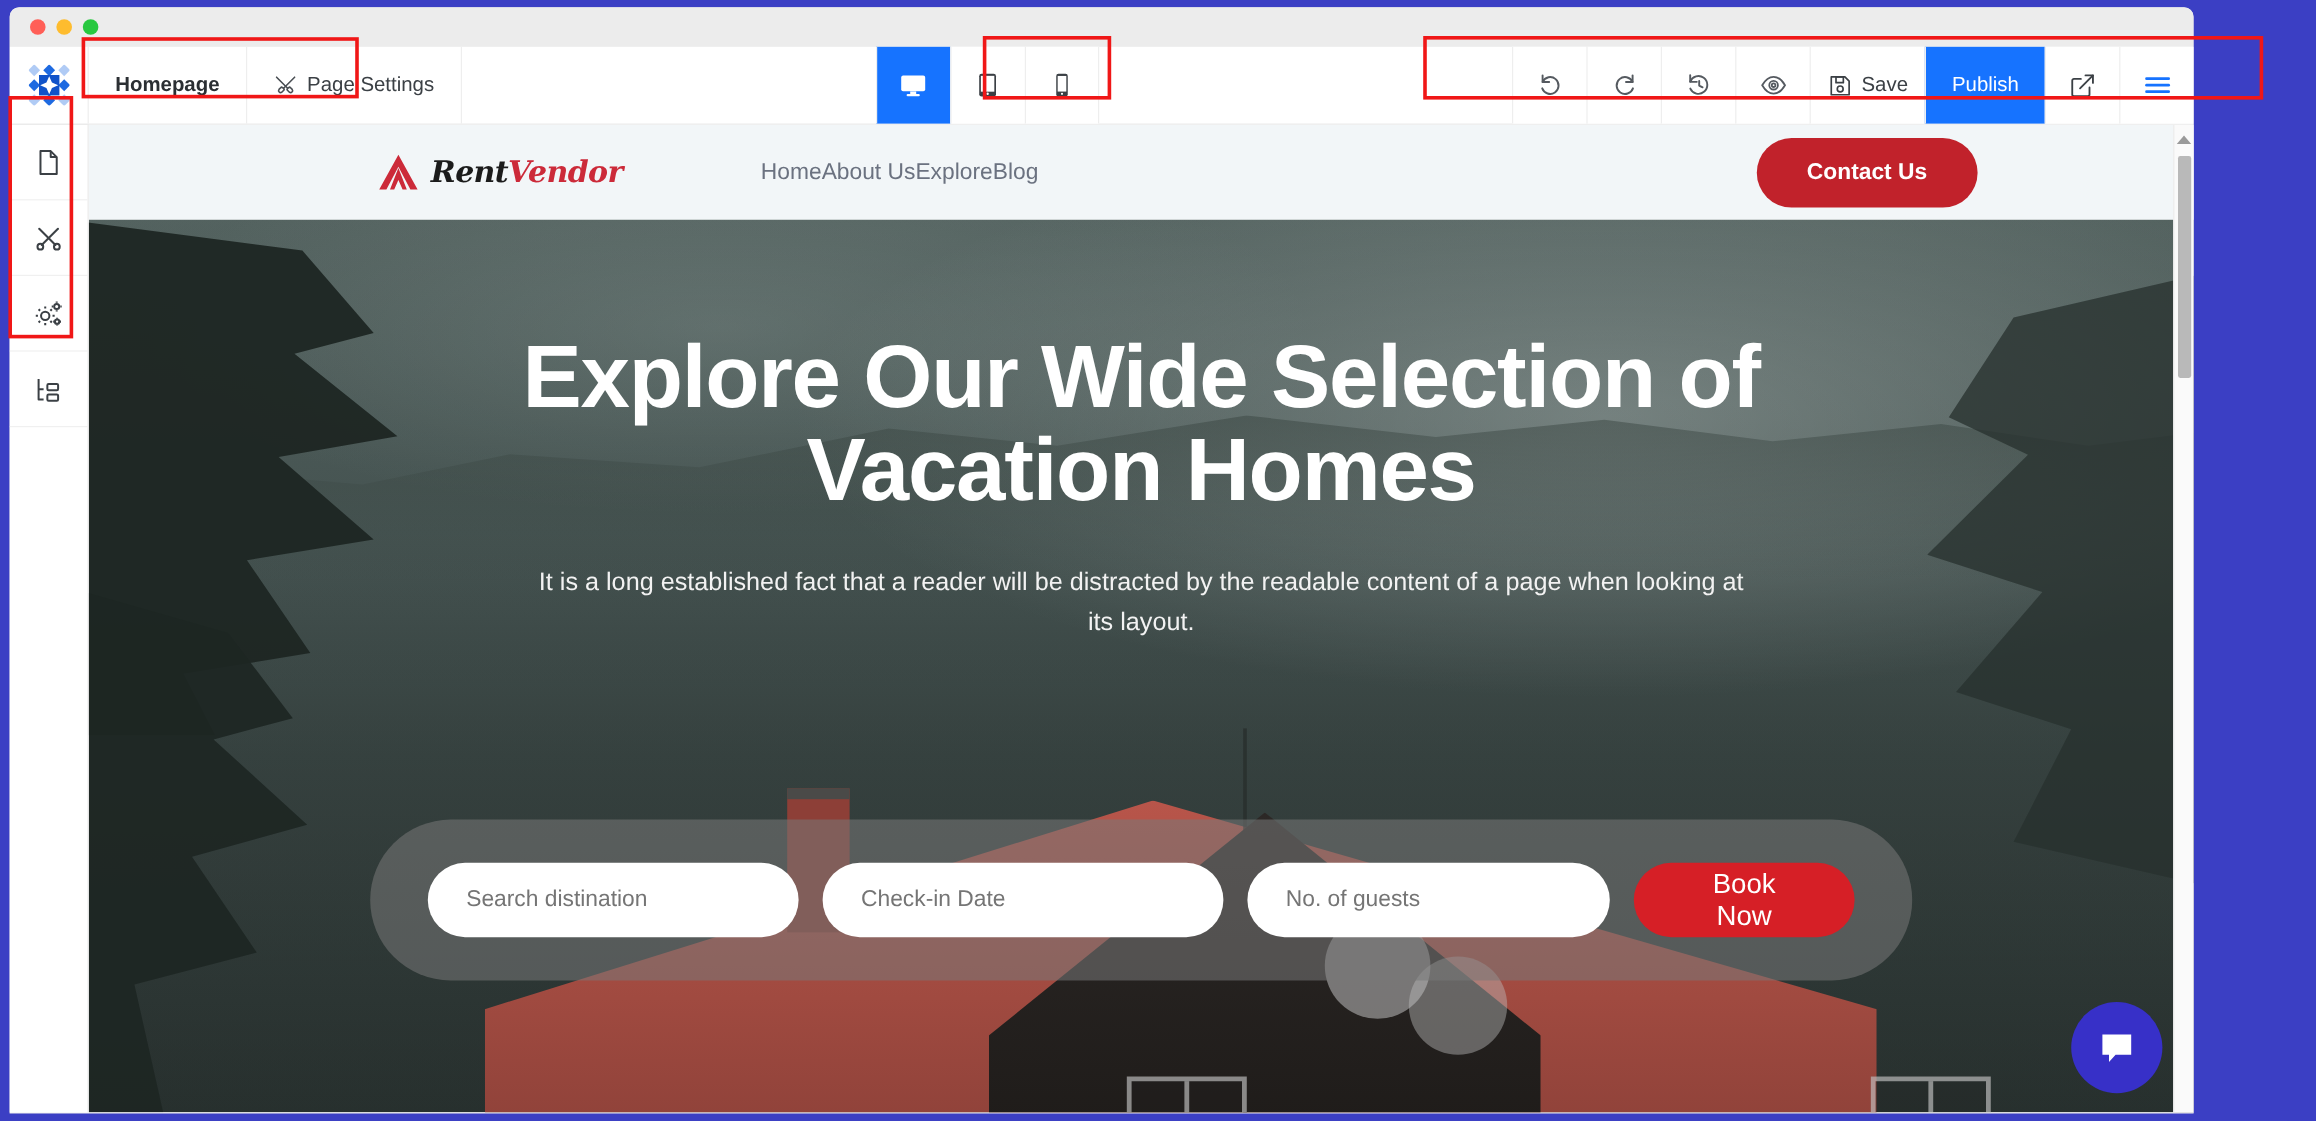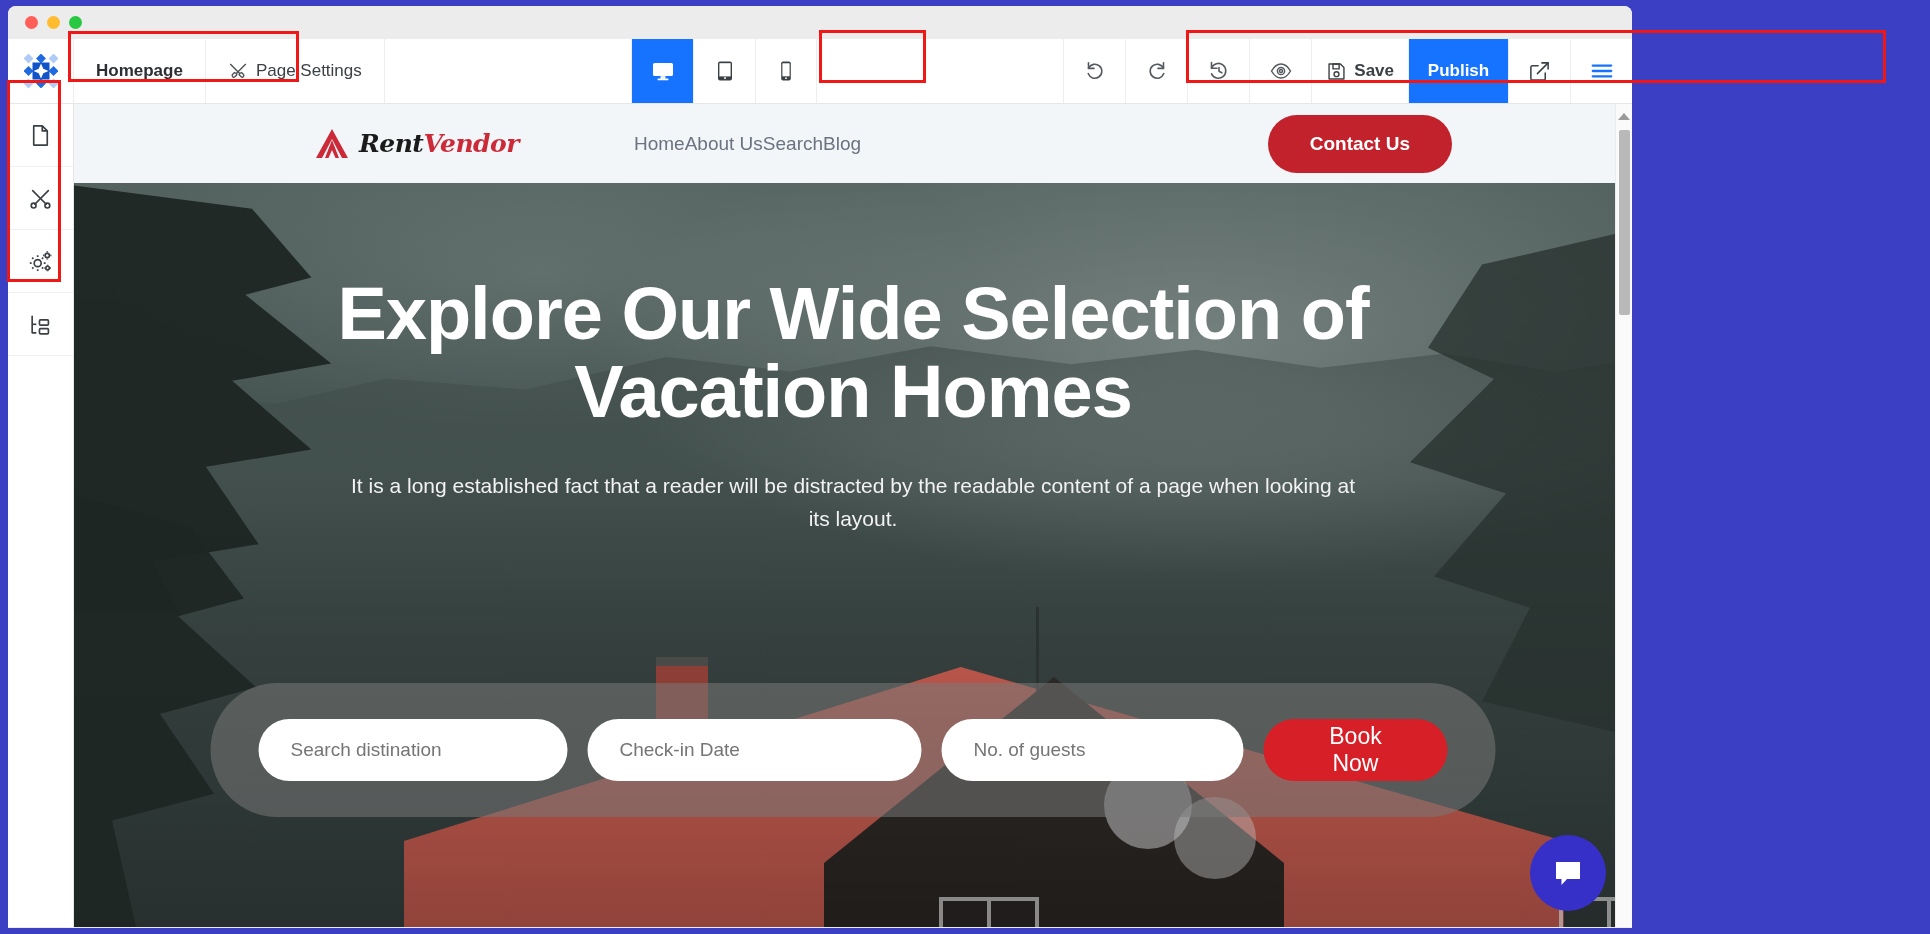--- a/index.html
+++ b/index.html
@@ -12,21 +12,21 @@
   #app {
     position: relative;
     width: 1930px; height: 934px;
     background: #3b3fc4;
   }
 
   
   .win {
     position: absolute;
     left: 8px; top: 6px;
-    width: 1624px; height: 922px;
+    width: 1820px; height: 922px;
     background: #ececec;
     border-radius: 8px 8px 0 0;
     overflow: hidden;
   }
   .titlebar {
     height: 33px;
     background: #ececec;
     display: flex;
     align-items: center;
     padding-left: 17px;
@@ -80,21 +80,20 @@
   .action-group { display: flex; align-items: stretch; }
   .act {
     min-width: 62px;
     padding: 0 14px;
     display: flex; align-items: center; justify-content: center; gap: 7px;
     border-left: 1px solid #eeeeee;
     font-size: 17px;
     color: #3b4045;
     background: #fff;
     white-space: nowrap;
-    font-weight: bold;
   }
   .act.publish {
     background: #1673ff;
     color: #ffffff;
     font-size: 17px;
     min-width: 100px;
   }
   .act.last { border-right: none; }
 
   
@@ -598,21 +597,21 @@
               </svg>
             </span>
             <span class="logo-word">
               <span class="logo-rent">Rent</span><span class="logo-vendor">Vendor</span>
             </span>
           </div>
 
           <nav class="site-nav">
             <a href="#">Home</a>
             <a href="#">About Us</a>
-            <a href="#">Search</a>
+            <a href="#">Explore</a>
             <a href="#">Blog</a>
           </nav>
 
           <button class="contact-btn">Contact Us</button>
         </div>
 
         <div class="hero">
           <div class="hero-bg"></div>
           <div class="ridge"></div>
           <div class="tree t1"></div>

